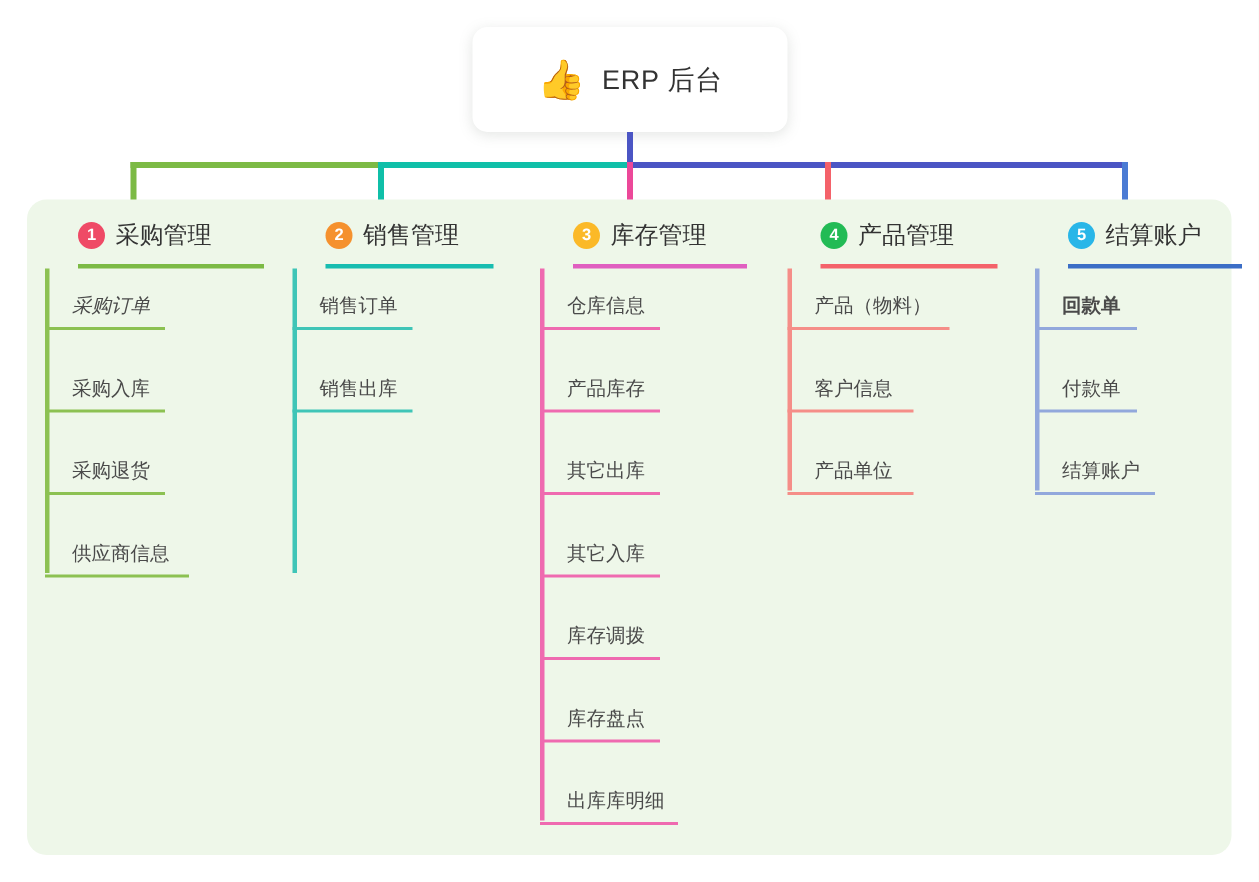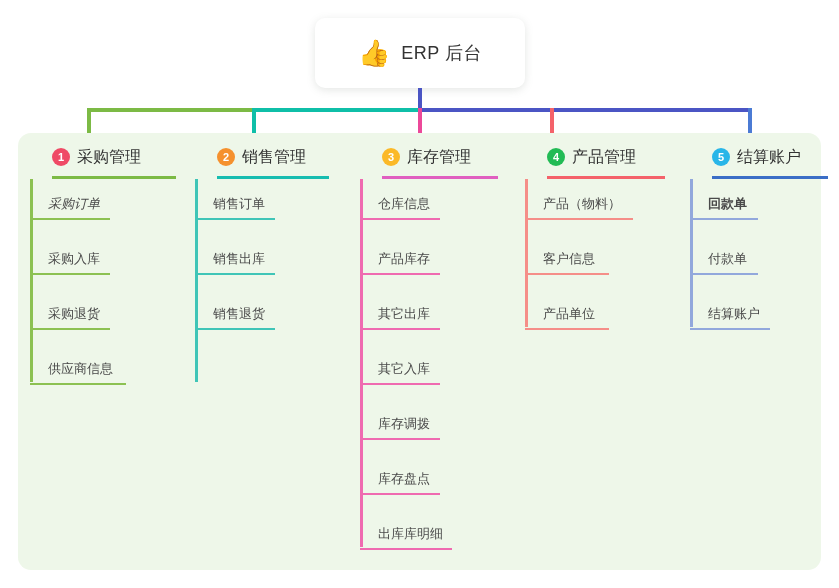--- a/index.html
+++ b/index.html
@@ -193,24 +193,20 @@
         <div class="col-rule" style="width: 112px; background: rgb(23, 189, 176);"></div>
         <div class="spine" style="top: 34px; height: 203px; background: rgb(63, 197, 183); left: 0px;"></div>
         <div class="leaf" style="left: 0px; top: 50px; width: 80px;">
           <span class="leaf-text">销售订单</span>
           <div class="leaf-rule" style="background: rgb(63, 197, 183);"></div>
         </div>
         <div class="leaf" style="left: 0px; top: 105px; width: 80px;">
           <span class="leaf-text">销售出库</span>
           <div class="leaf-rule" style="background: rgb(63, 197, 183);"></div>
         </div>
-        <div class="leaf" style="left: 0px; top: 160px; width: 80px;">
-          <span class="leaf-text">销售退货</span>
-          <div class="leaf-rule" style="background: rgb(63, 197, 183);"></div>
-        </div>
       </div>
       <div class="column" style="left: 360px;">
         <div class="col-head">
           <span class="badge" style="background: rgb(251, 185, 40);">3</span>
           <span class="col-title">库存管理</span>
         </div>
         <div class="col-rule" style="width: 116px; background: rgb(224, 95, 192);"></div>
         <div class="spine" style="top: 34px; height: 368px; background: rgb(239, 106, 176); left: 0px;"></div>
         <div class="leaf" style="left: 0px; top: 50px; width: 80px;">
           <span class="leaf-text">仓库信息</span>

